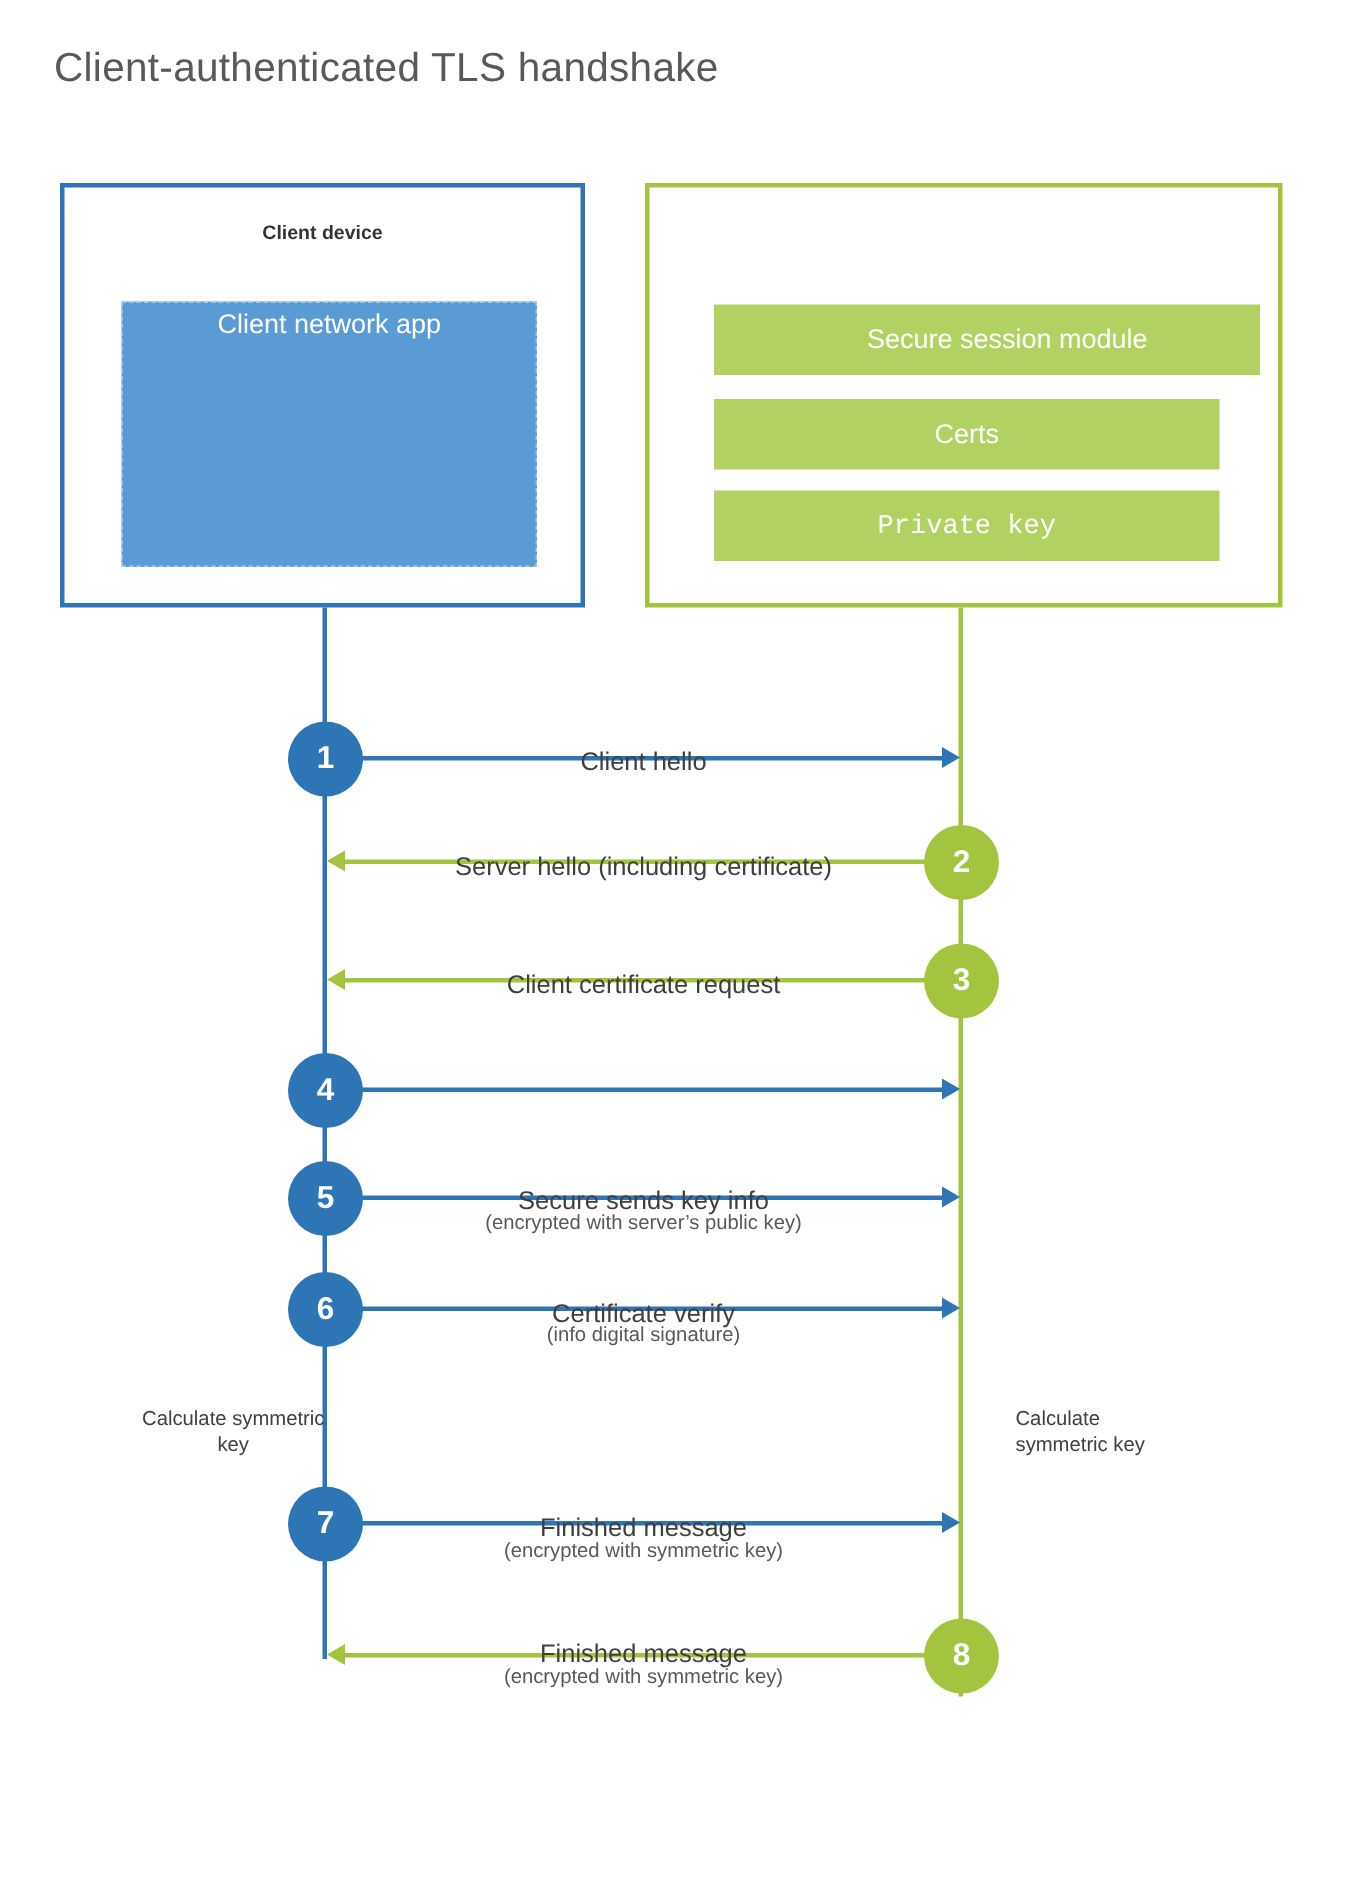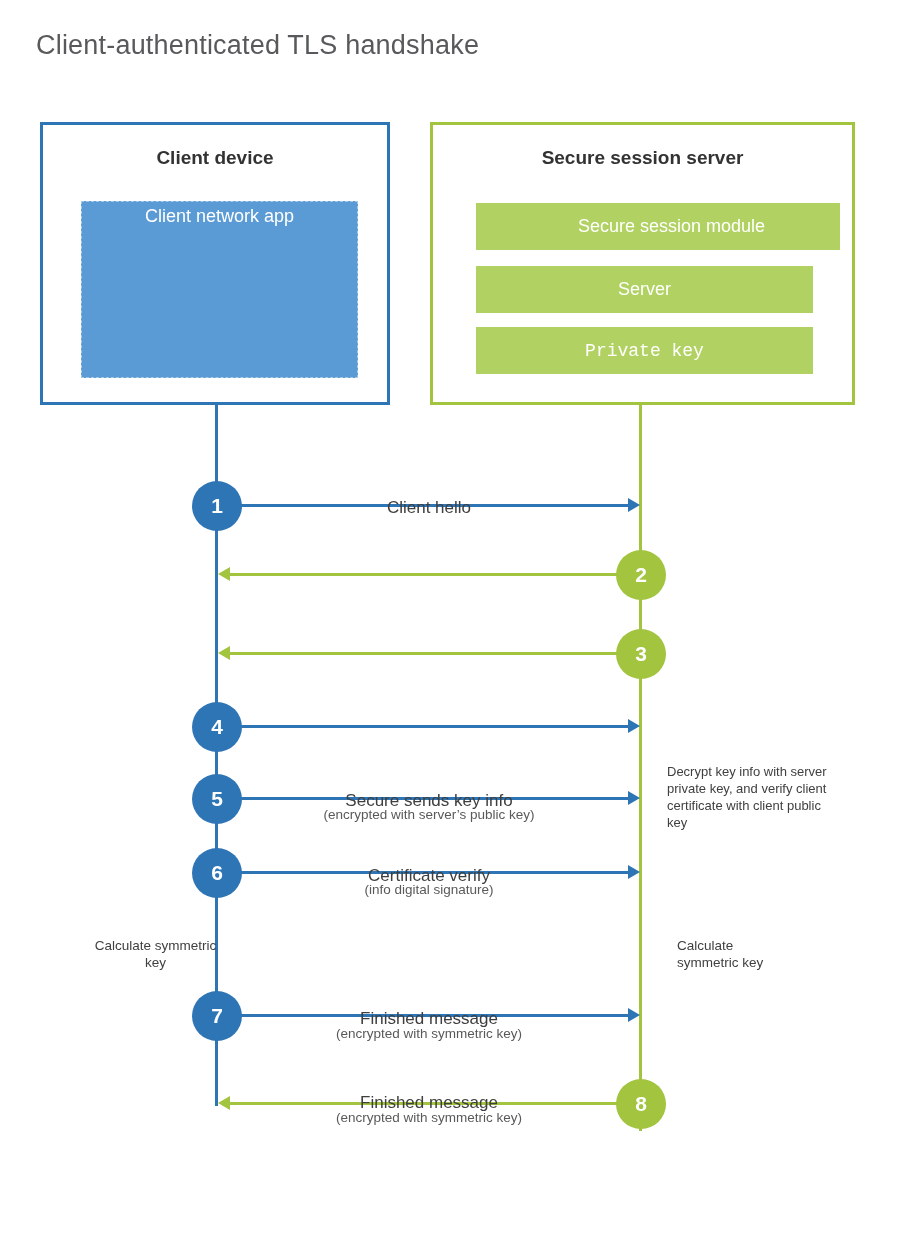--- a/index.html
+++ b/index.html
@@ -13,21 +13,21 @@
   html,body{margin:0;padding:0;background:#ffffff;}
   body{font-family:"Liberation Sans", sans-serif;}
   .canvas{position:relative;width:900px;height:1256px;background:#ffffff;overflow:hidden;}
 
   .page-title{position:absolute;left:36px;top:30px;font-size:27px;font-weight:400;color:#58595b;letter-spacing:.2px;}
 
   
   .actor-box{position:absolute;top:122px;height:283px;background:#fff;box-sizing:border-box;}
   .client-box{left:40px;width:350px;border:3px solid var(--blue);}
   .server-box{left:430px;width:425px;border:3px solid var(--green);}
-  .box-title{margin-top:22px;text-align:center;font-size:19px;font-weight:700;color:#333333;}
+  .box-title{margin-top:22px;text-align:center;font-size:13px;font-weight:700;color:#333333;}
 
   .client-app{position:absolute;left:38px;top:76px;width:277px;height:177px;background:var(--blue-fill);
     border:1px dashed #a8c8e6;display:flex;align-items:flex-start;justify-content:center;box-sizing:border-box;}
   .client-app-label{width:150px;text-align:center;color:#ffffff;font-size:18px;line-height:28px;}
 
   .server-bar{position:absolute;left:43px;width:337px;height:47px;background:var(--green-fill);
     color:#ffffff;font-size:18px;display:flex;align-items:center;justify-content:center;}
   .bar-1{top:78px;padding-left:27px;} .bar-2{top:141px;} .bar-3{top:202px;font-family:Liberation Mono, monospace;}
 
   
@@ -68,53 +68,53 @@
   <div class="page-title">Client-authenticated TLS handshake</div>
 
   <div class="actor-box client-box">
     <div class="box-title">Client device</div>
     <div class="client-app">
       <div class="client-app-label">Client network app</div>
     </div>
   </div>
 
   <div class="actor-box server-box">
-    <div class="box-title">Secure session server</div>
     <div class="server-bar bar-1">Secure session module</div>
-    <div class="server-bar bar-2">Server</div>
+    <div class="server-bar bar-2">Certs</div>
     <div class="server-bar bar-3">Private key</div>
   </div>
 
   <div class="lifeline blue"></div>
   <div class="lifeline green"></div>
 
   <div class="msg-label" style="top:477px">Client hello</div>
   <div class="arrow right" style="left:217px;top:504px;width:412px"></div>
   <div class="step-circle blue" style="top:481px">1</div>
 
+  <div class="msg-label" style="top:547px">Server hello (including certificate)</div>
   <div class="arrow left" style="left:229px;top:573px;width:412px"></div>
   <div class="step-circle green" style="top:550px">2</div>
 
+  <div class="msg-label" style="top:626px">Client certificate request</div>
   <div class="arrow left" style="left:229px;top:652px;width:412px"></div>
   <div class="step-circle green" style="top:629px">3</div>
 
   <div class="arrow right" style="left:217px;top:725px;width:412px"></div>
   <div class="step-circle blue" style="top:702px">4</div>
 
   <div class="msg-label" style="top:770px">Secure sends key info</div>
   <div class="arrow right" style="left:217px;top:797px;width:412px"></div>
   <div class="msg-sub" style="top:807px">(encrypted with server’s public key)</div>
   <div class="step-circle blue" style="top:774px">5</div>
 
   <div class="msg-label" style="top:845px">Certificate verify</div>
   <div class="arrow right" style="left:217px;top:871px;width:412px"></div>
   <div class="msg-sub" style="top:882px">(info digital signature)</div>
   <div class="step-circle blue" style="top:848px">6</div>
 
-  <div class="side-note note-decrypt">Decrypt key info with server private key, and verify client certificate with client public key</div>
   <div class="side-note note-calc-left">Calculate symmetric key</div>
   <div class="side-note note-calc-right">Calculate symmetric key</div>
 
   <div class="msg-label" style="top:988px">Finished message</div>
   <div class="arrow right" style="left:217px;top:1014px;width:412px"></div>
   <div class="msg-sub" style="top:1026px">(encrypted with symmetric key)</div>
   <div class="step-circle blue" style="top:991px">7</div>
 
   <div class="msg-label" style="top:1072px">Finished message</div>
   <div class="arrow left" style="left:229px;top:1102px;width:412px"></div>

